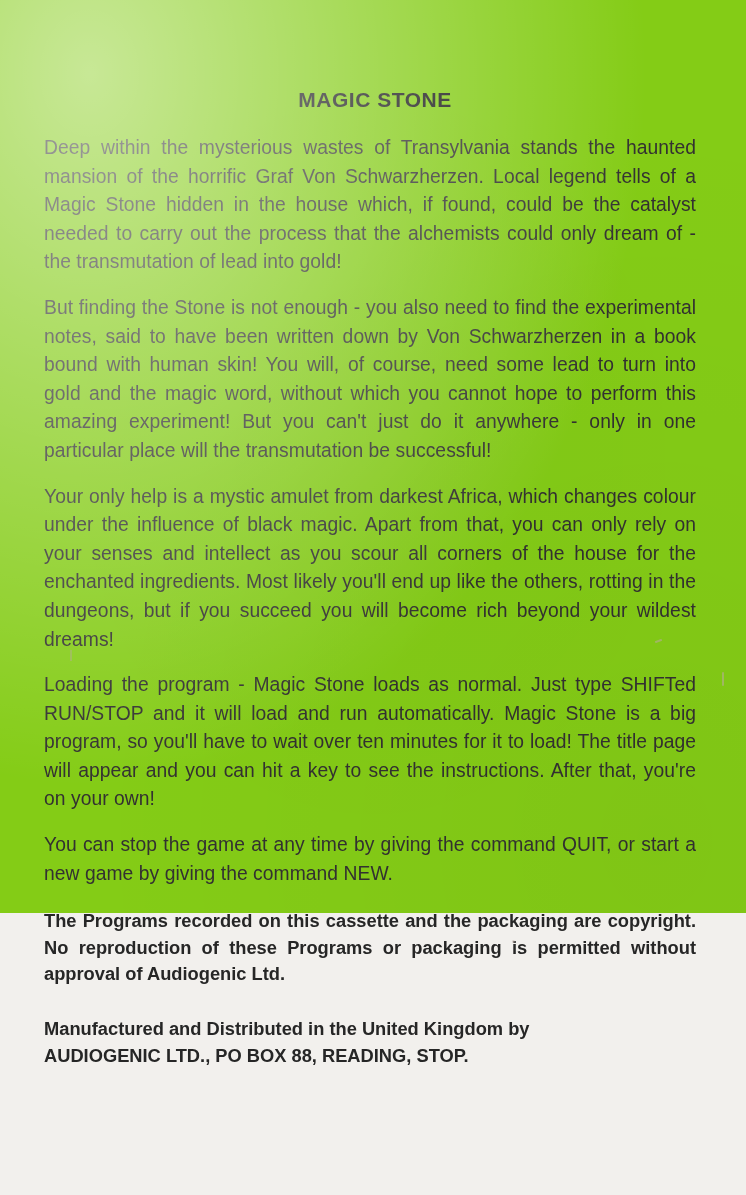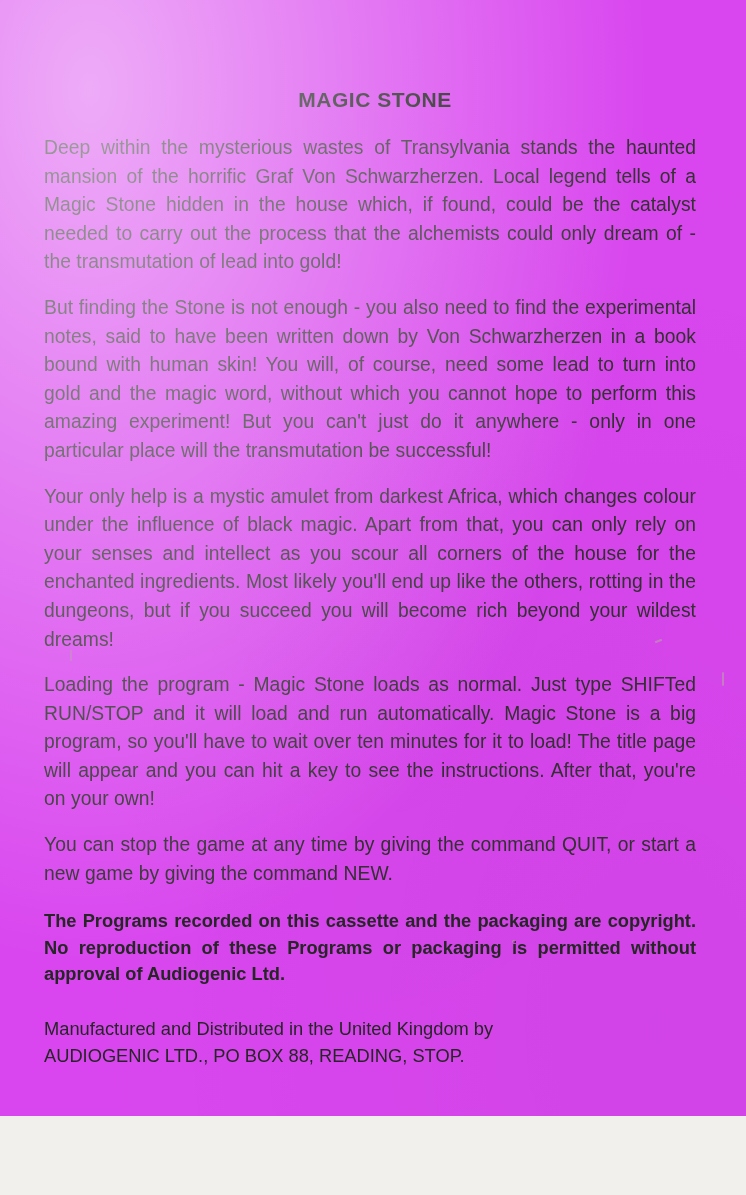--- a/index.html
+++ b/index.html
@@ -10,22 +10,22 @@
     width: 746px;
     height: 1195px;
     background: #f2f0ed;
     font-family: "Liberation Sans", sans-serif;
     color: #2a2a2a;
     overflow: hidden;
   }
   .page {
     position: relative;
     width: 746px;
-    height: 1116px;
-    background: #d946ef;
+    height: 913px;
+    background: #84cc16;
     box-sizing: border-box;
     padding: 88px 50px 0 44px;
   }
   
   .page::before {
     content: "";
     position: absolute;
     inset: 0;
     background:
       radial-gradient(ellipse at 12% 8%, rgba(255,255,255,0.55), rgba(255,255,255,0) 60%),
@@ -72,21 +72,21 @@
   .manufactured {
     position: absolute;
     left: 44px;
     right: 50px;
     top: 1016px;
   }
   .manufactured p {
     margin: 0;
     font-size: 18.3px;
     line-height: 26.5px;
-    font-weight: normal;
+    font-weight: bold;
     text-align: justify;
     text-justify: inter-word;
     color: #262626;
   }
   .manufactured p.last {
     text-align: left;
   }
   
   .speck {
     position: absolute;

